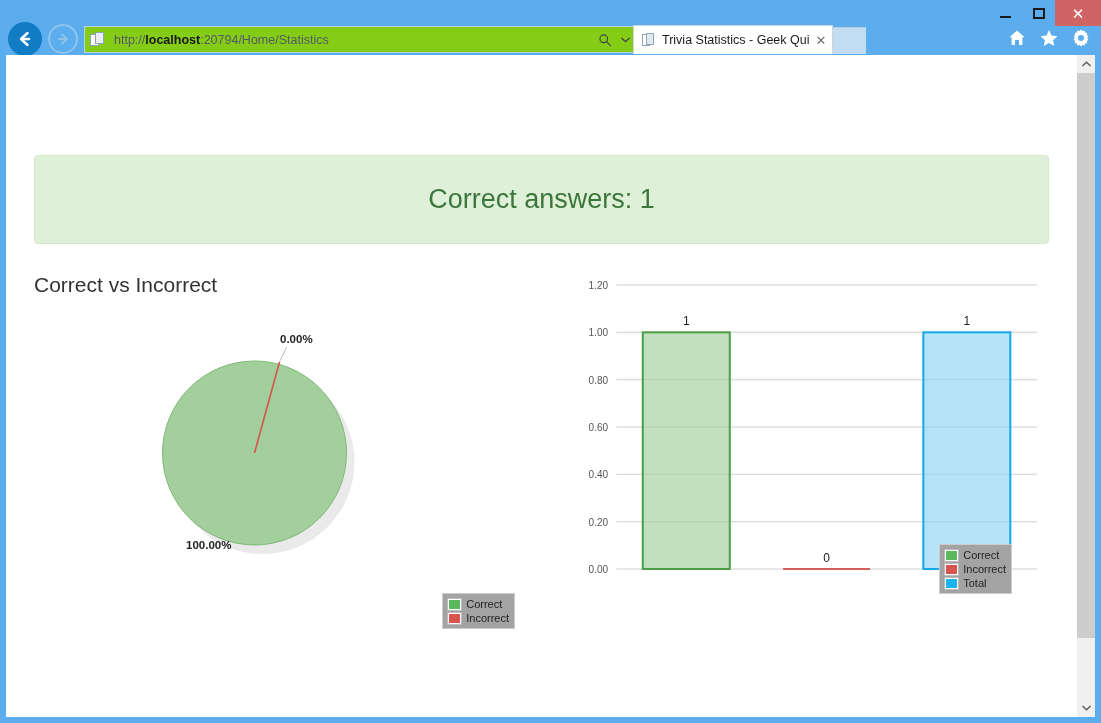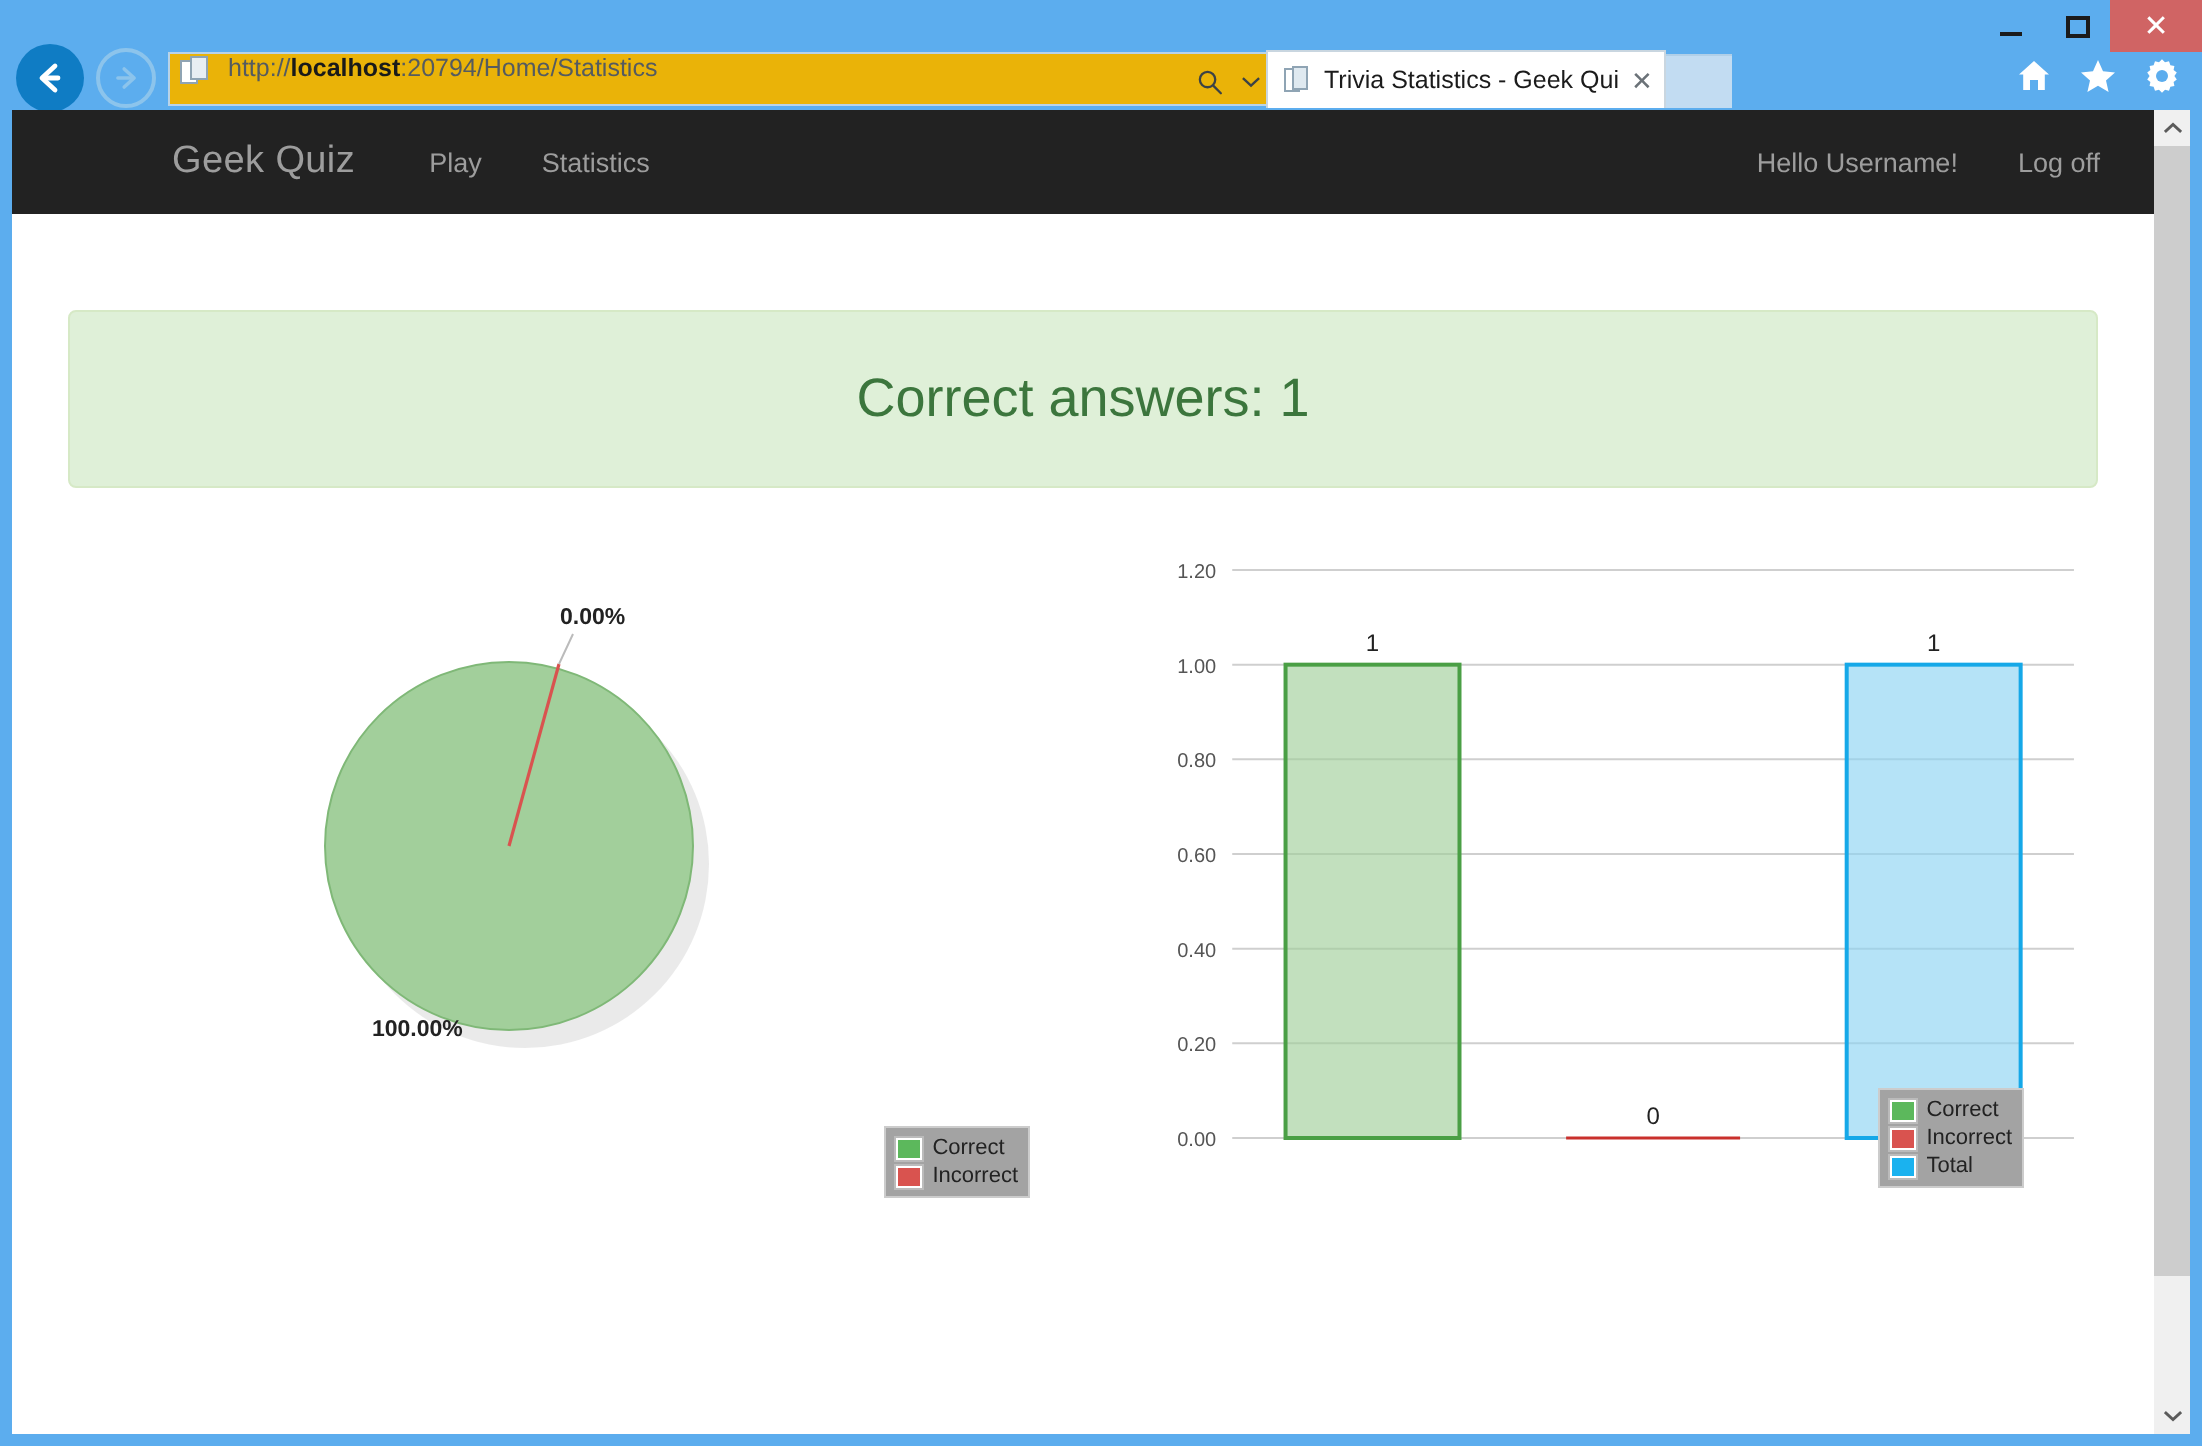--- a/index.html
+++ b/index.html
@@ -54,23 +54,23 @@
     position: absolute; left: 48px; top: 24px;
     width: 30px; height: 30px; border-radius: 50%;
     border: 2px solid #8cc4ec;
     display: flex; align-items: center; justify-content: center;
   }
 
   
   #addressbar {
     position: absolute; left: 84px; top: 26px;
     width: 575px; height: 27px;
-    background: #eab308;
+    background: #84cc16;
     border: 1px solid #b8d3e8;
-    display: flex; 
+    display: flex; align-items: center;
   }
   #addr-icon {
     width: 18px; height: 18px; margin-left: 5px; margin-right: 6px;
     position: relative; flex: none;
   }
   #addr-icon .pg1, #addr-icon .pg2 {
     position: absolute; width: 9px; height: 12px;
     background: #ffffff; border: 1px solid #8fa4b4;
   }
   #addr-icon .pg1 { left: 0; top: 3px; }
@@ -280,41 +280,31 @@
       <svg width="20" height="20" viewBox="0 0 20 20">
         <path d="M10 1.6 L11.5 3.1 L13.5 2.6 L14.2 4.6 L16.2 5 L15.8 7 L17.4 8.3 L16.2 10 L17.4 11.7 L15.8 13 L16.2 15 L14.2 15.4 L13.5 17.4 L11.5 16.9 L10 18.4 L8.5 16.9 L6.5 17.4 L5.8 15.4 L3.8 15 L4.2 13 L2.6 11.7 L3.8 10 L2.6 8.3 L4.2 7 L3.8 5 L5.8 4.6 L6.5 2.6 L8.5 3.1 Z" fill="#ffffff"></path>
         <circle cx="10" cy="10" r="3" fill="#5cadee"></circle>
       </svg>
     </span>
   </div>
 
   <div id="frame-inner">
     <div id="page">
 
-      <div id="navbar">
-        <div id="nav-left" style="margin-left:0;">
-          <span id="brand">Geek Quiz</span>
-          <span class="nav-link" style="margin-left:22px;">Play</span>
-          <span class="nav-link">Statistics</span>
-        </div>
-        <div id="nav-right">
-          <span class="nav-link">Hello Username!</span>
-          <span class="nav-link">Log off</span>
-        </div>
-      </div>
 
       <div id="content">
 
         <div class="alerts-row">
           <div class="alert alert-success">Correct answers: 1</div>
         </div>
 
         <div class="charts-row">
 
           <div class="chart-col">
+            <h2 class="chart-title">Correct vs Incorrect</h2>
             <div class="chart-box">
               <div id="pie-wrap">
                 <svg id="pie-svg" width="100%" height="320" viewBox="0 0 490 320" preserveAspectRatio="xMidYMin meet">
                   <ellipse cx="224" cy="136" rx="92" ry="92" fill="#d8d8d8" opacity="0.55" transform="translate(4,5)"></ellipse>
                   <circle id="pie-slice-correct" cx="220" cy="132" r="92" fill="#a2cf9b" stroke="#7fb877" stroke-width="1"></circle>
                   <line id="pie-slice-incorrect" x1="220" y1="132" x2="245" y2="41" stroke="#d9534f" stroke-width="1.6"></line>
                   <line id="pie-leader" x1="245" y1="41" x2="252" y2="26" stroke="#bbbbbb" stroke-width="1"></line>
                 </svg>
                 <span class="pie-label" id="pie-lbl-0">0.00%</span>
                 <span class="pie-label" id="pie-lbl-100">100.00%</span>

